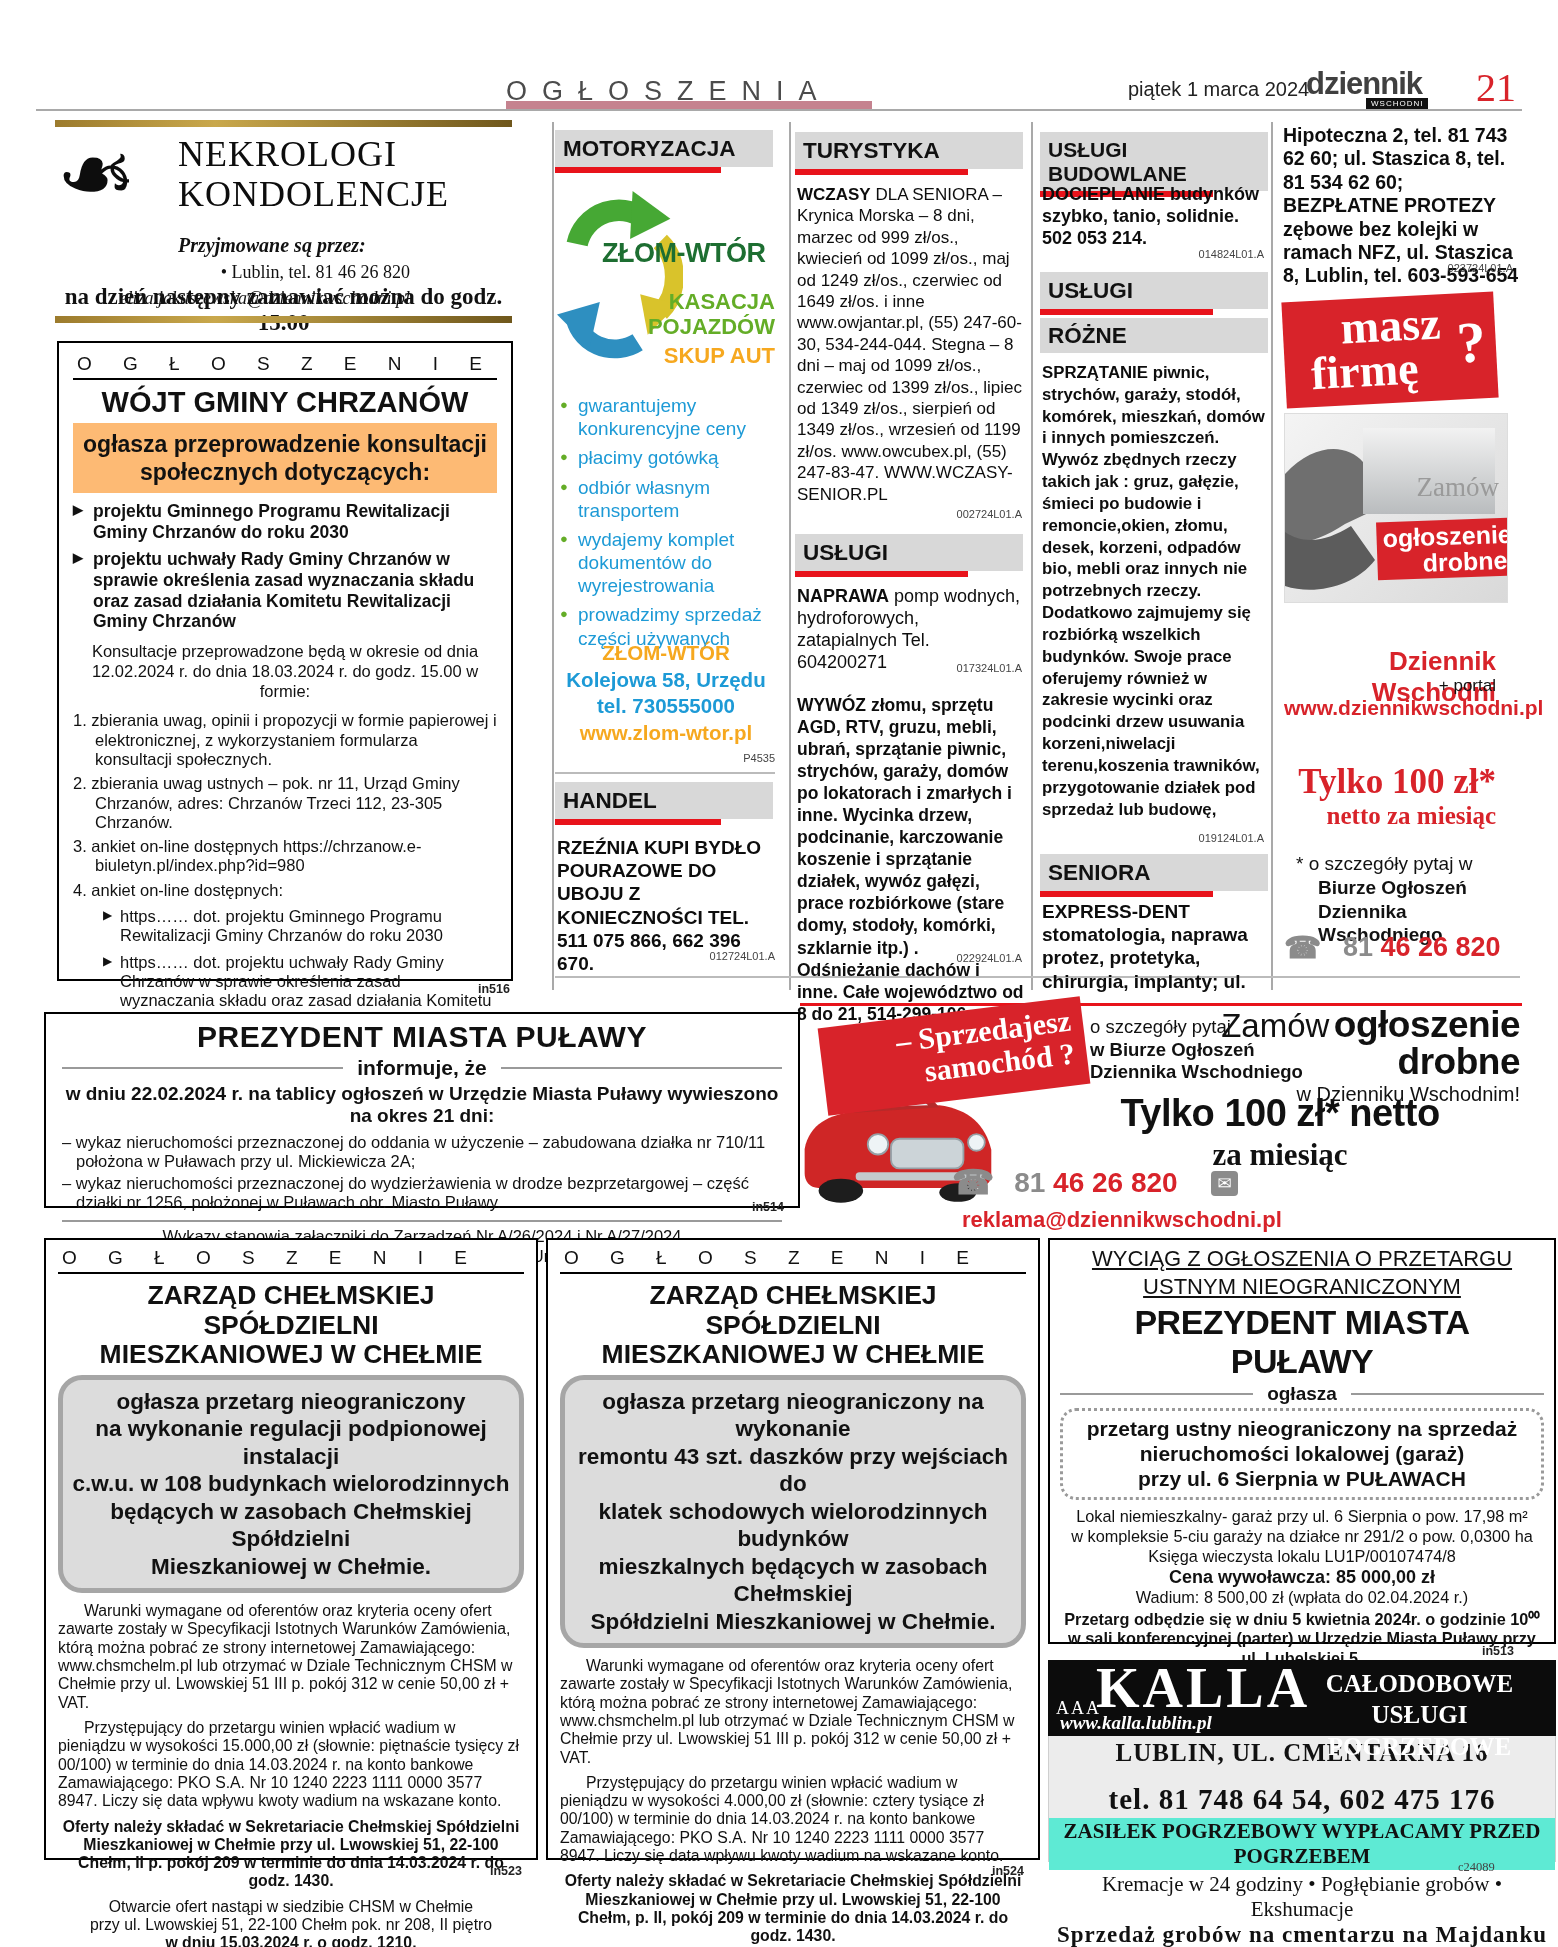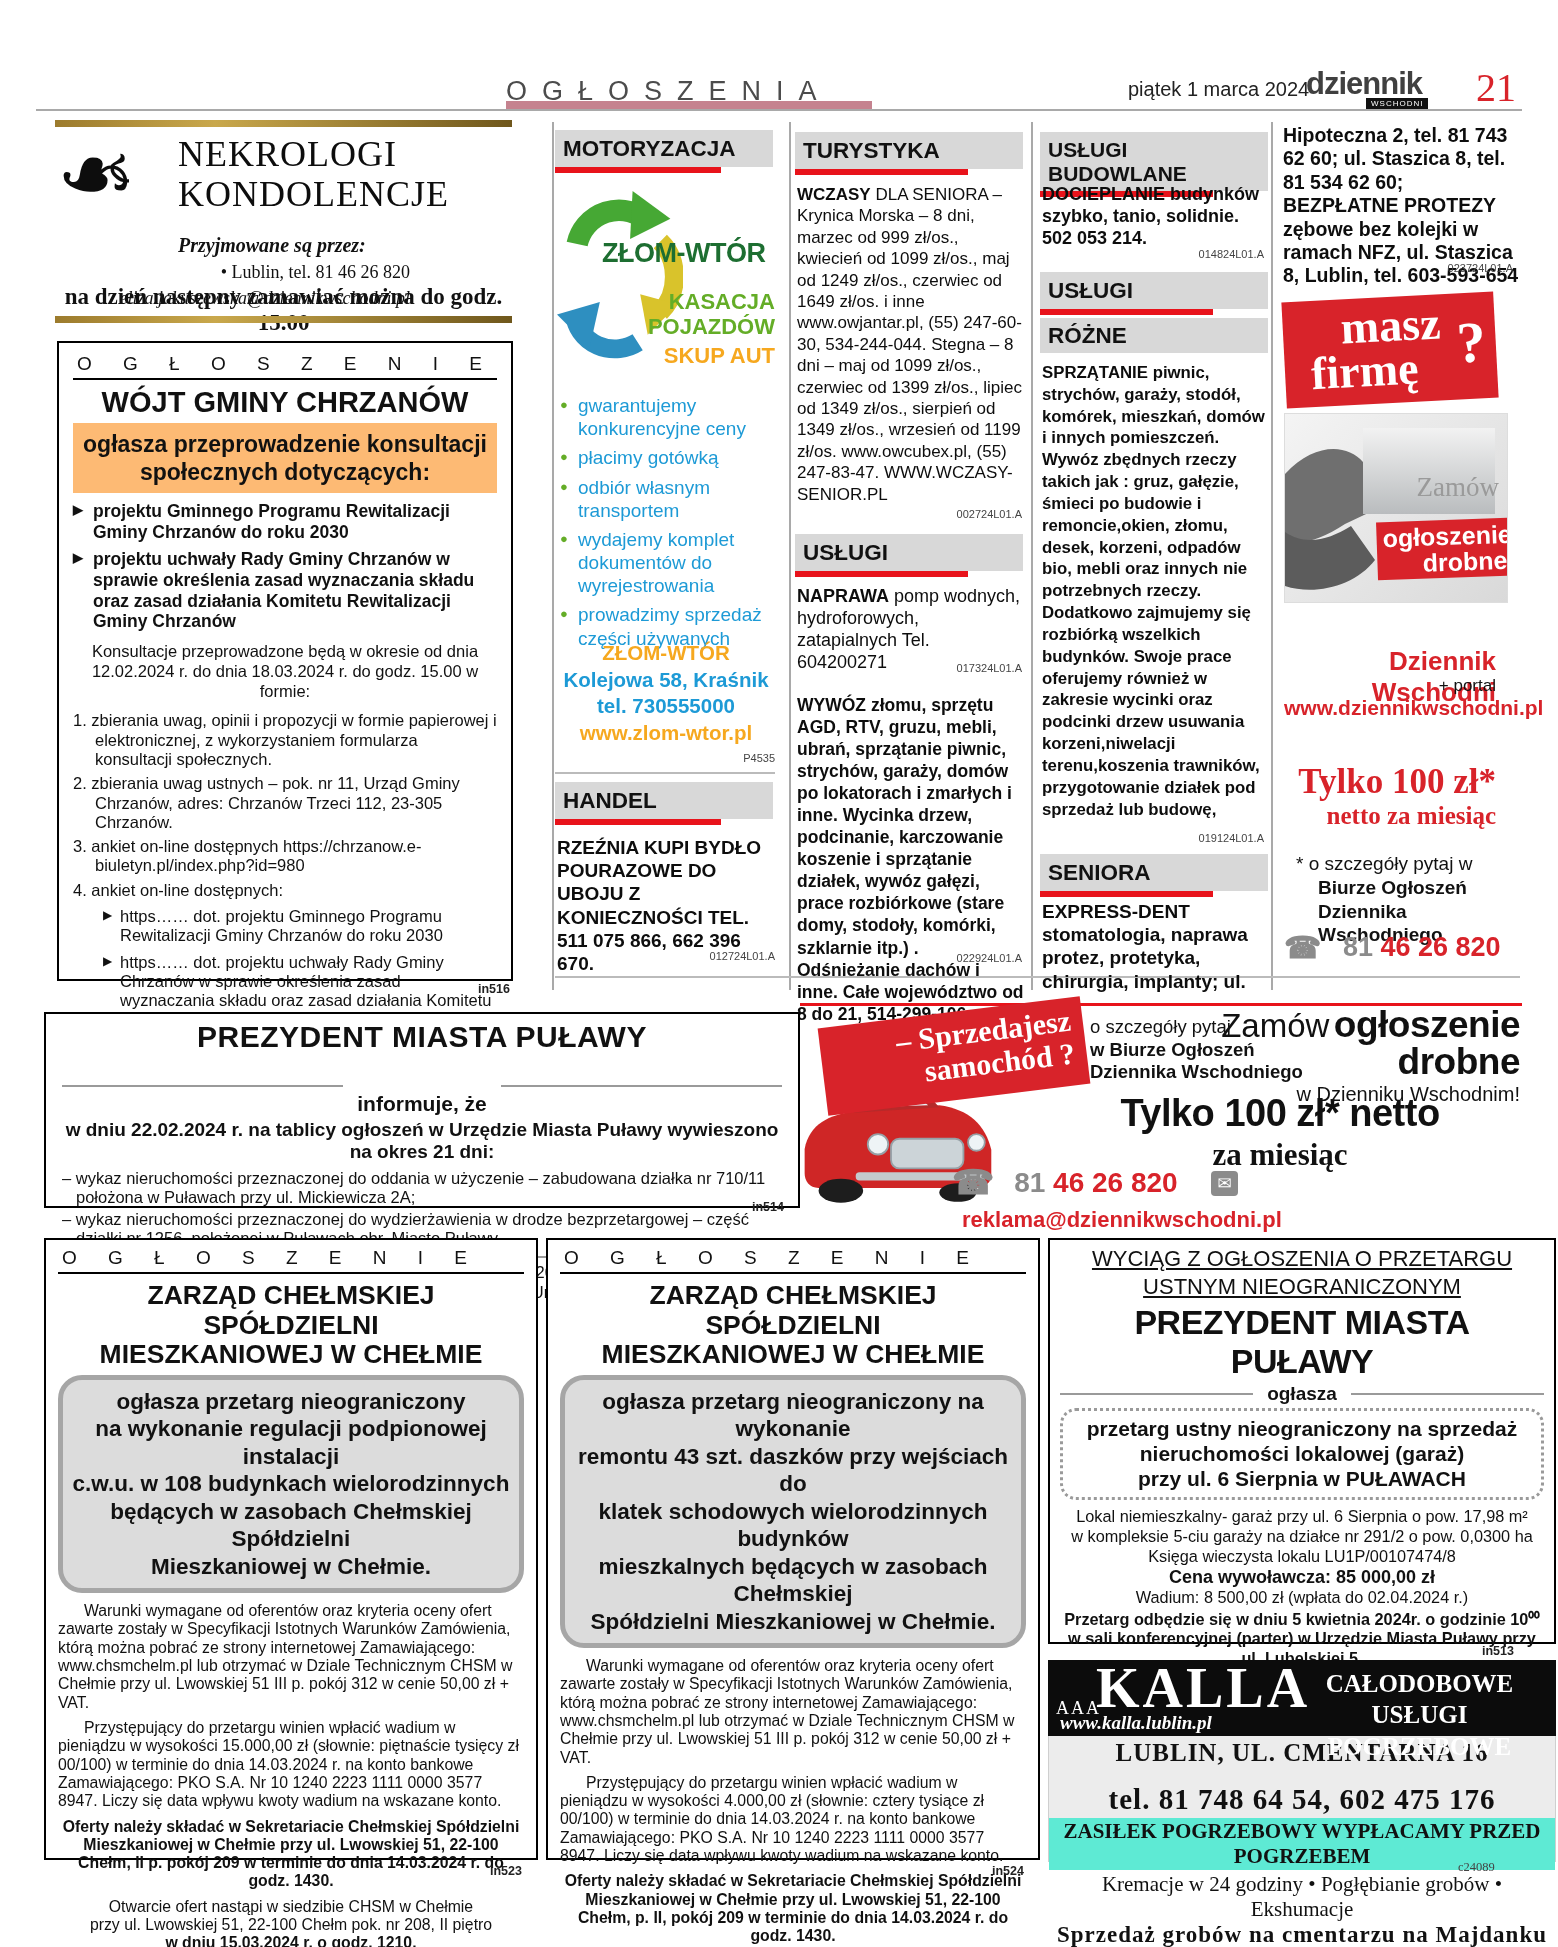--- a/index.html
+++ b/index.html
@@ -73,21 +73,21 @@
   .e-phone{left:1284px;top:930px;width:220px;font-size:27px;font-weight:bold;}
   .phone-icon{color:#8b8b8b;font-size:30px;vertical-align:-2px;}
   .gray-num{color:#8b8b8b;}
   .red-num{color:#d8232a;}
   
   .mid-redline{left:800px;top:1003px;width:722px;height:3px;background:#e8131b;}
   .pulawy1{left:44px;top:1012px;width:720px;height:180px;border:2px solid #000;padding:6px 16px;text-align:center;}
   .p1-title{font-size:30px;font-weight:bold;letter-spacing:0.5px;}
   .flank{display:flex;align-items:center;gap:14px;margin:2px 0;}
   .flank .fl{flex:1;height:2px;background:#9a9a9a;}
-  .p1-informs{font-size:21px;font-weight:bold;margin-top:36px;}
+  .p1-informs{font-size:21px;font-weight:bold;}
   .p1-bold{font-size:19px;font-weight:bold;margin:3px 0 6px 0;}
   .p1-item{text-align:left;font-size:16.5px;line-height:1.18;padding-left:14px;text-indent:-14px;margin:2px 0;}
   .p1-div{height:2px;background:#9a9a9a;margin:7px 0 5px 0;}
   .p1-foot{font-size:16.5px;line-height:1.2;}
   .banner{left:822px;top:1012px;width:252px;height:82px;background:#d8232a;transform:rotate(-7deg);color:#fff;
           font-family:"Liberation Serif",serif;font-weight:bold;font-size:30px;text-align:right;padding:6px 12px 0 0;line-height:1.1;}
   .ask{left:1090px;top:1016px;width:220px;font-size:18.5px;line-height:1.22;}
   .zam-blk{left:1215px;top:1006px;width:305px;text-align:right;line-height:1.0;}
   .zam-a{font-size:33px;}
   .zam-b{font-size:37px;font-weight:800;letter-spacing:-0.5px;}
@@ -192,21 +192,21 @@
   <div class="abs zw-skup">SKUP AUT</div>
   <div class="abs" style="left:560px;top:388px;width:218px">
     <div class="zw-li">gwarantujemy konkurencyjne ceny</div>
     <div class="zw-li">płacimy gotówką</div>
     <div class="zw-li">odbiór własnym transportem</div>
     <div class="zw-li">wydajemy komplet dokumentów do wyrejestrowania</div>
     <div class="zw-li">prowadzimy sprzedaż części używanych</div>
   </div>
   <div class="abs zw-foot" style="left:557px;top:640px;width:218px">
     <div style="color:#f6a81f">ZŁOM-WTÓR</div>
-    <div style="color:#1d9ad6">Kolejowa 58, Kraśnik</div>
+    <div style="color:#1d9ad6">Kolejowa 58, Urzędu</div>
     <div style="color:#1d9ad6">tel. 730555000</div>
     <div style="color:#f6a81f">www.zlom-wtor.pl</div>
   </div>
   <div class="adref" style="left:557px;top:752px;width:218px;border:none">P4535</div>
   <div class="abs addiv" style="left:555px;top:772px;width:220px"></div>
   <div class="sechead" style="left:555px;top:782px;width:202px">HANDEL</div>
   <p class="ad bold" style="left:557px;top:836px;width:218px;font-size:19px;margin:0">RZEŹNIA KUPI BYDŁO POURAZOWE DO UBOJU Z KONIECZNOŚCI TEL. 511 075 866, 662 396 670.</p>
   <div class="adref" style="left:557px;top:950px;width:218px;border:none">012724L01.A</div>
 
   <div class="sechead" style="left:795px;top:132px;width:212px">TURYSTYKA</div>

